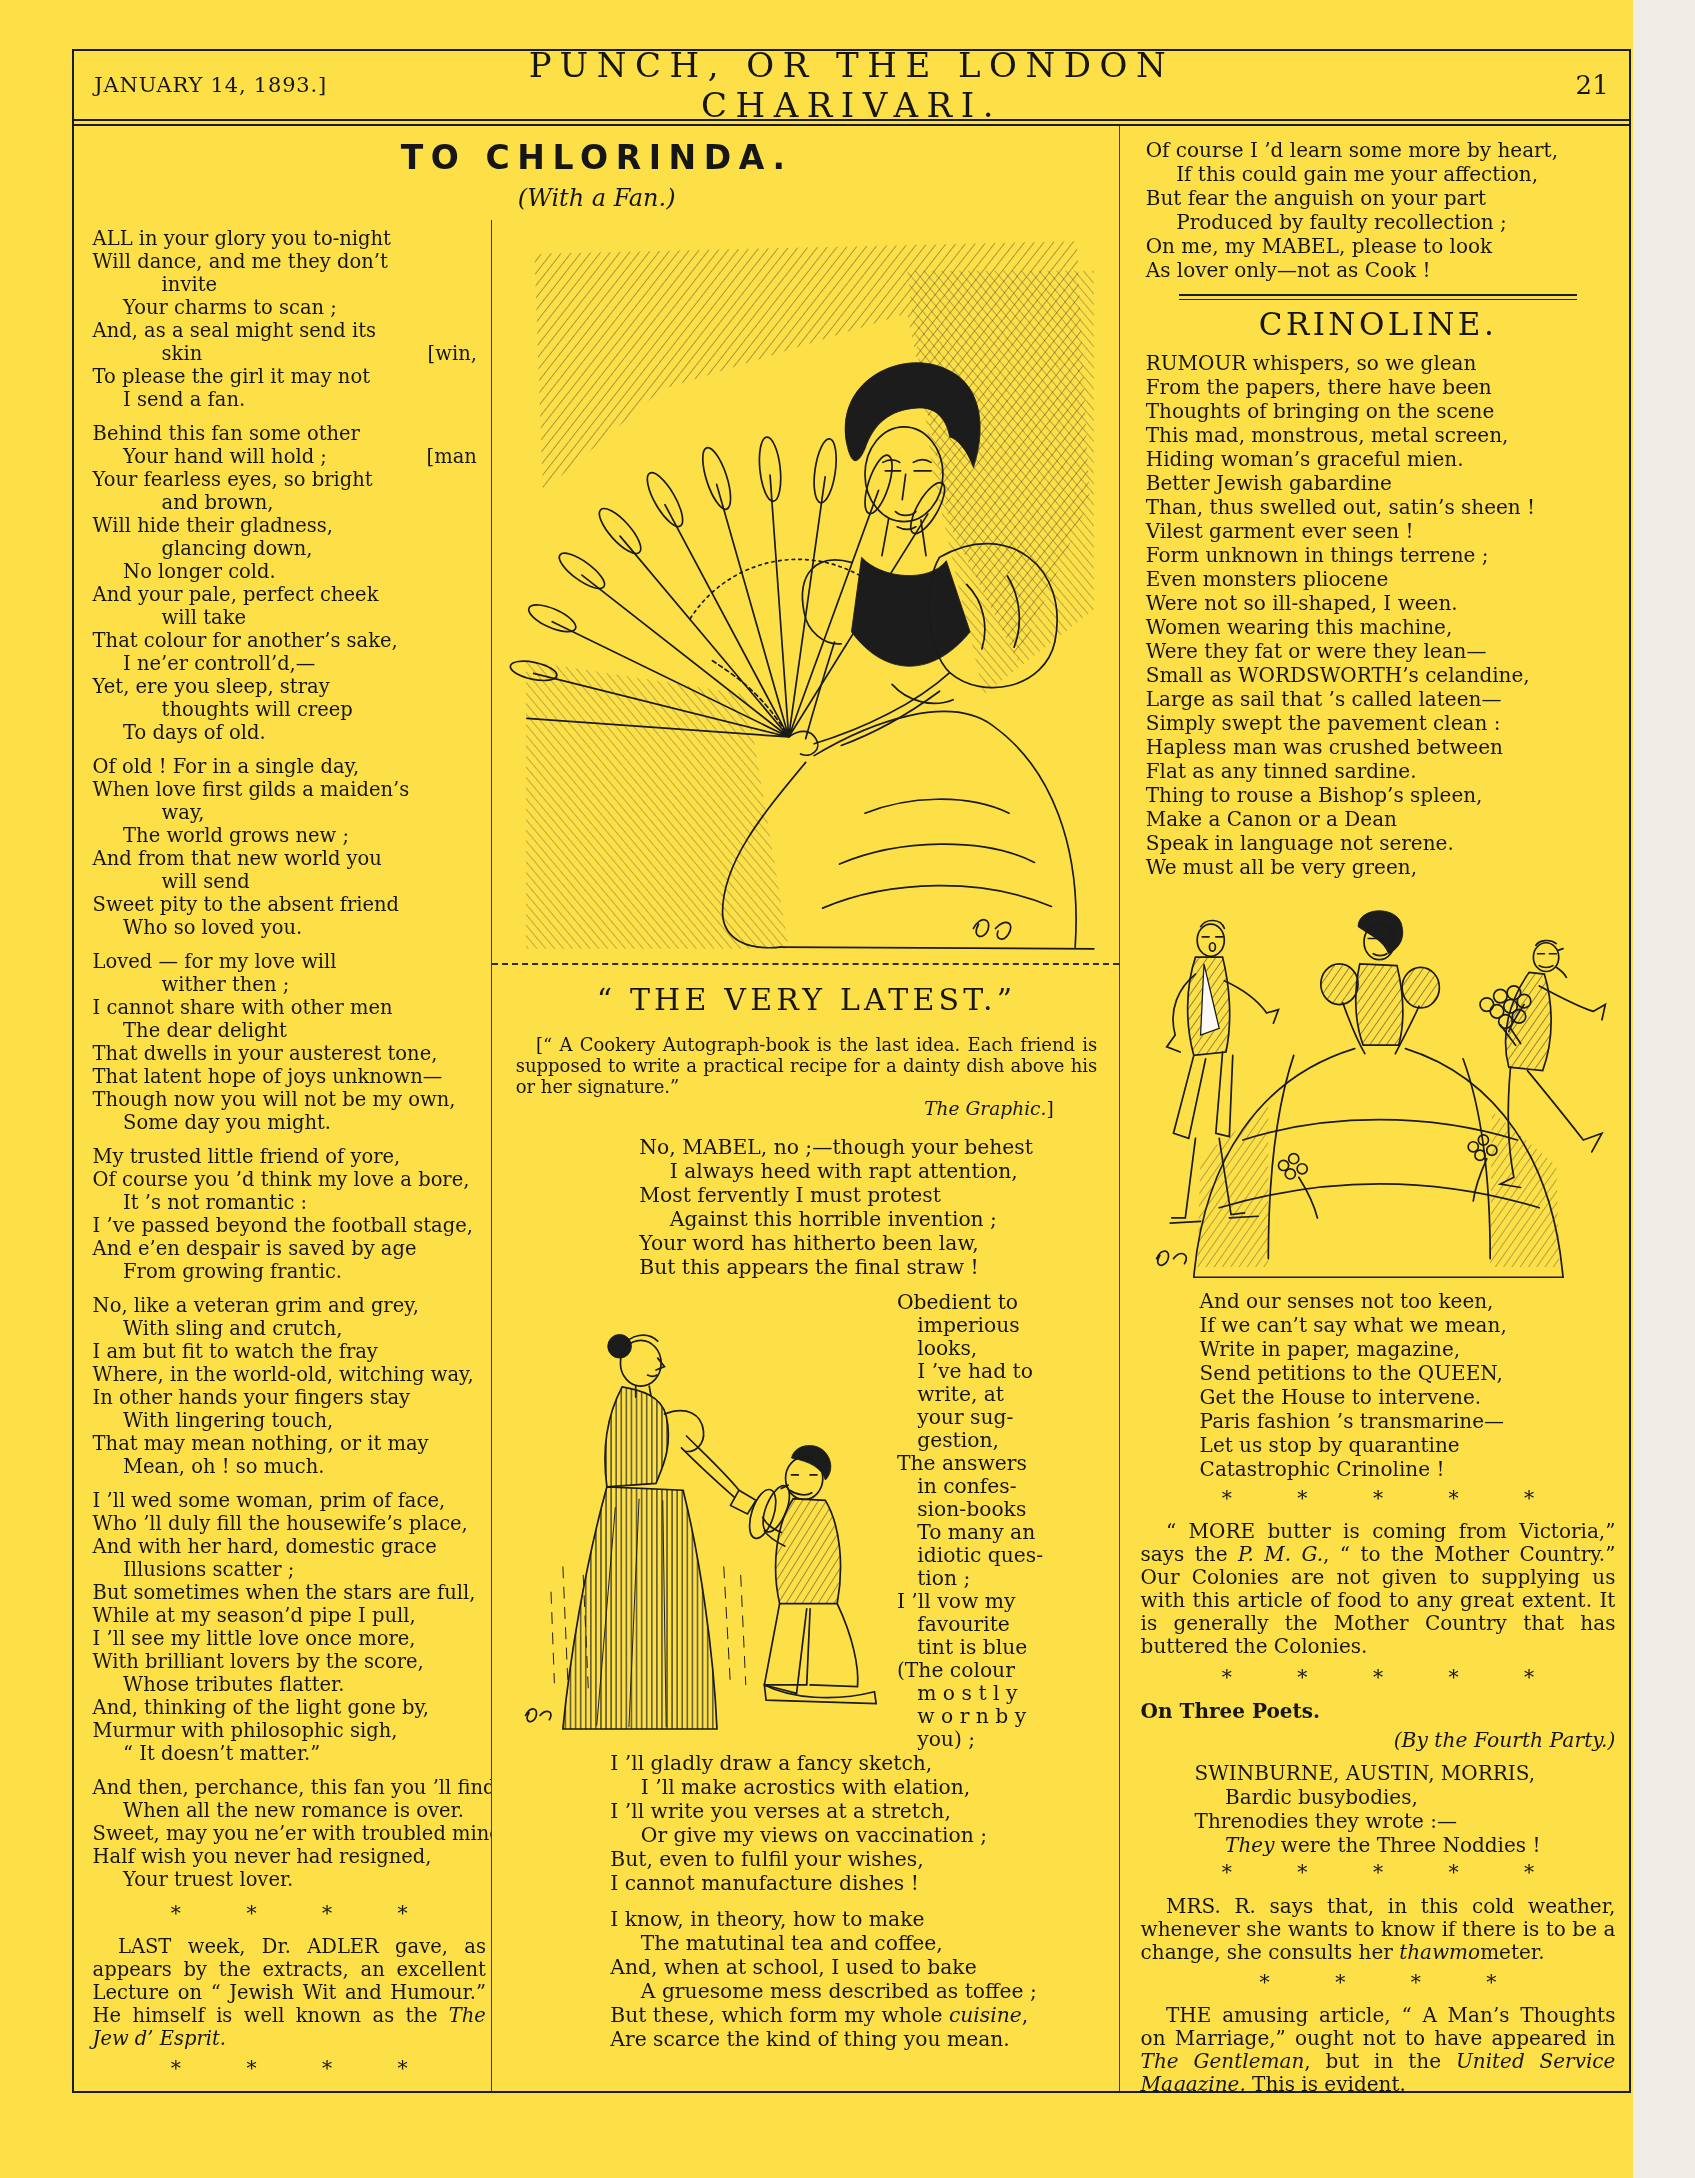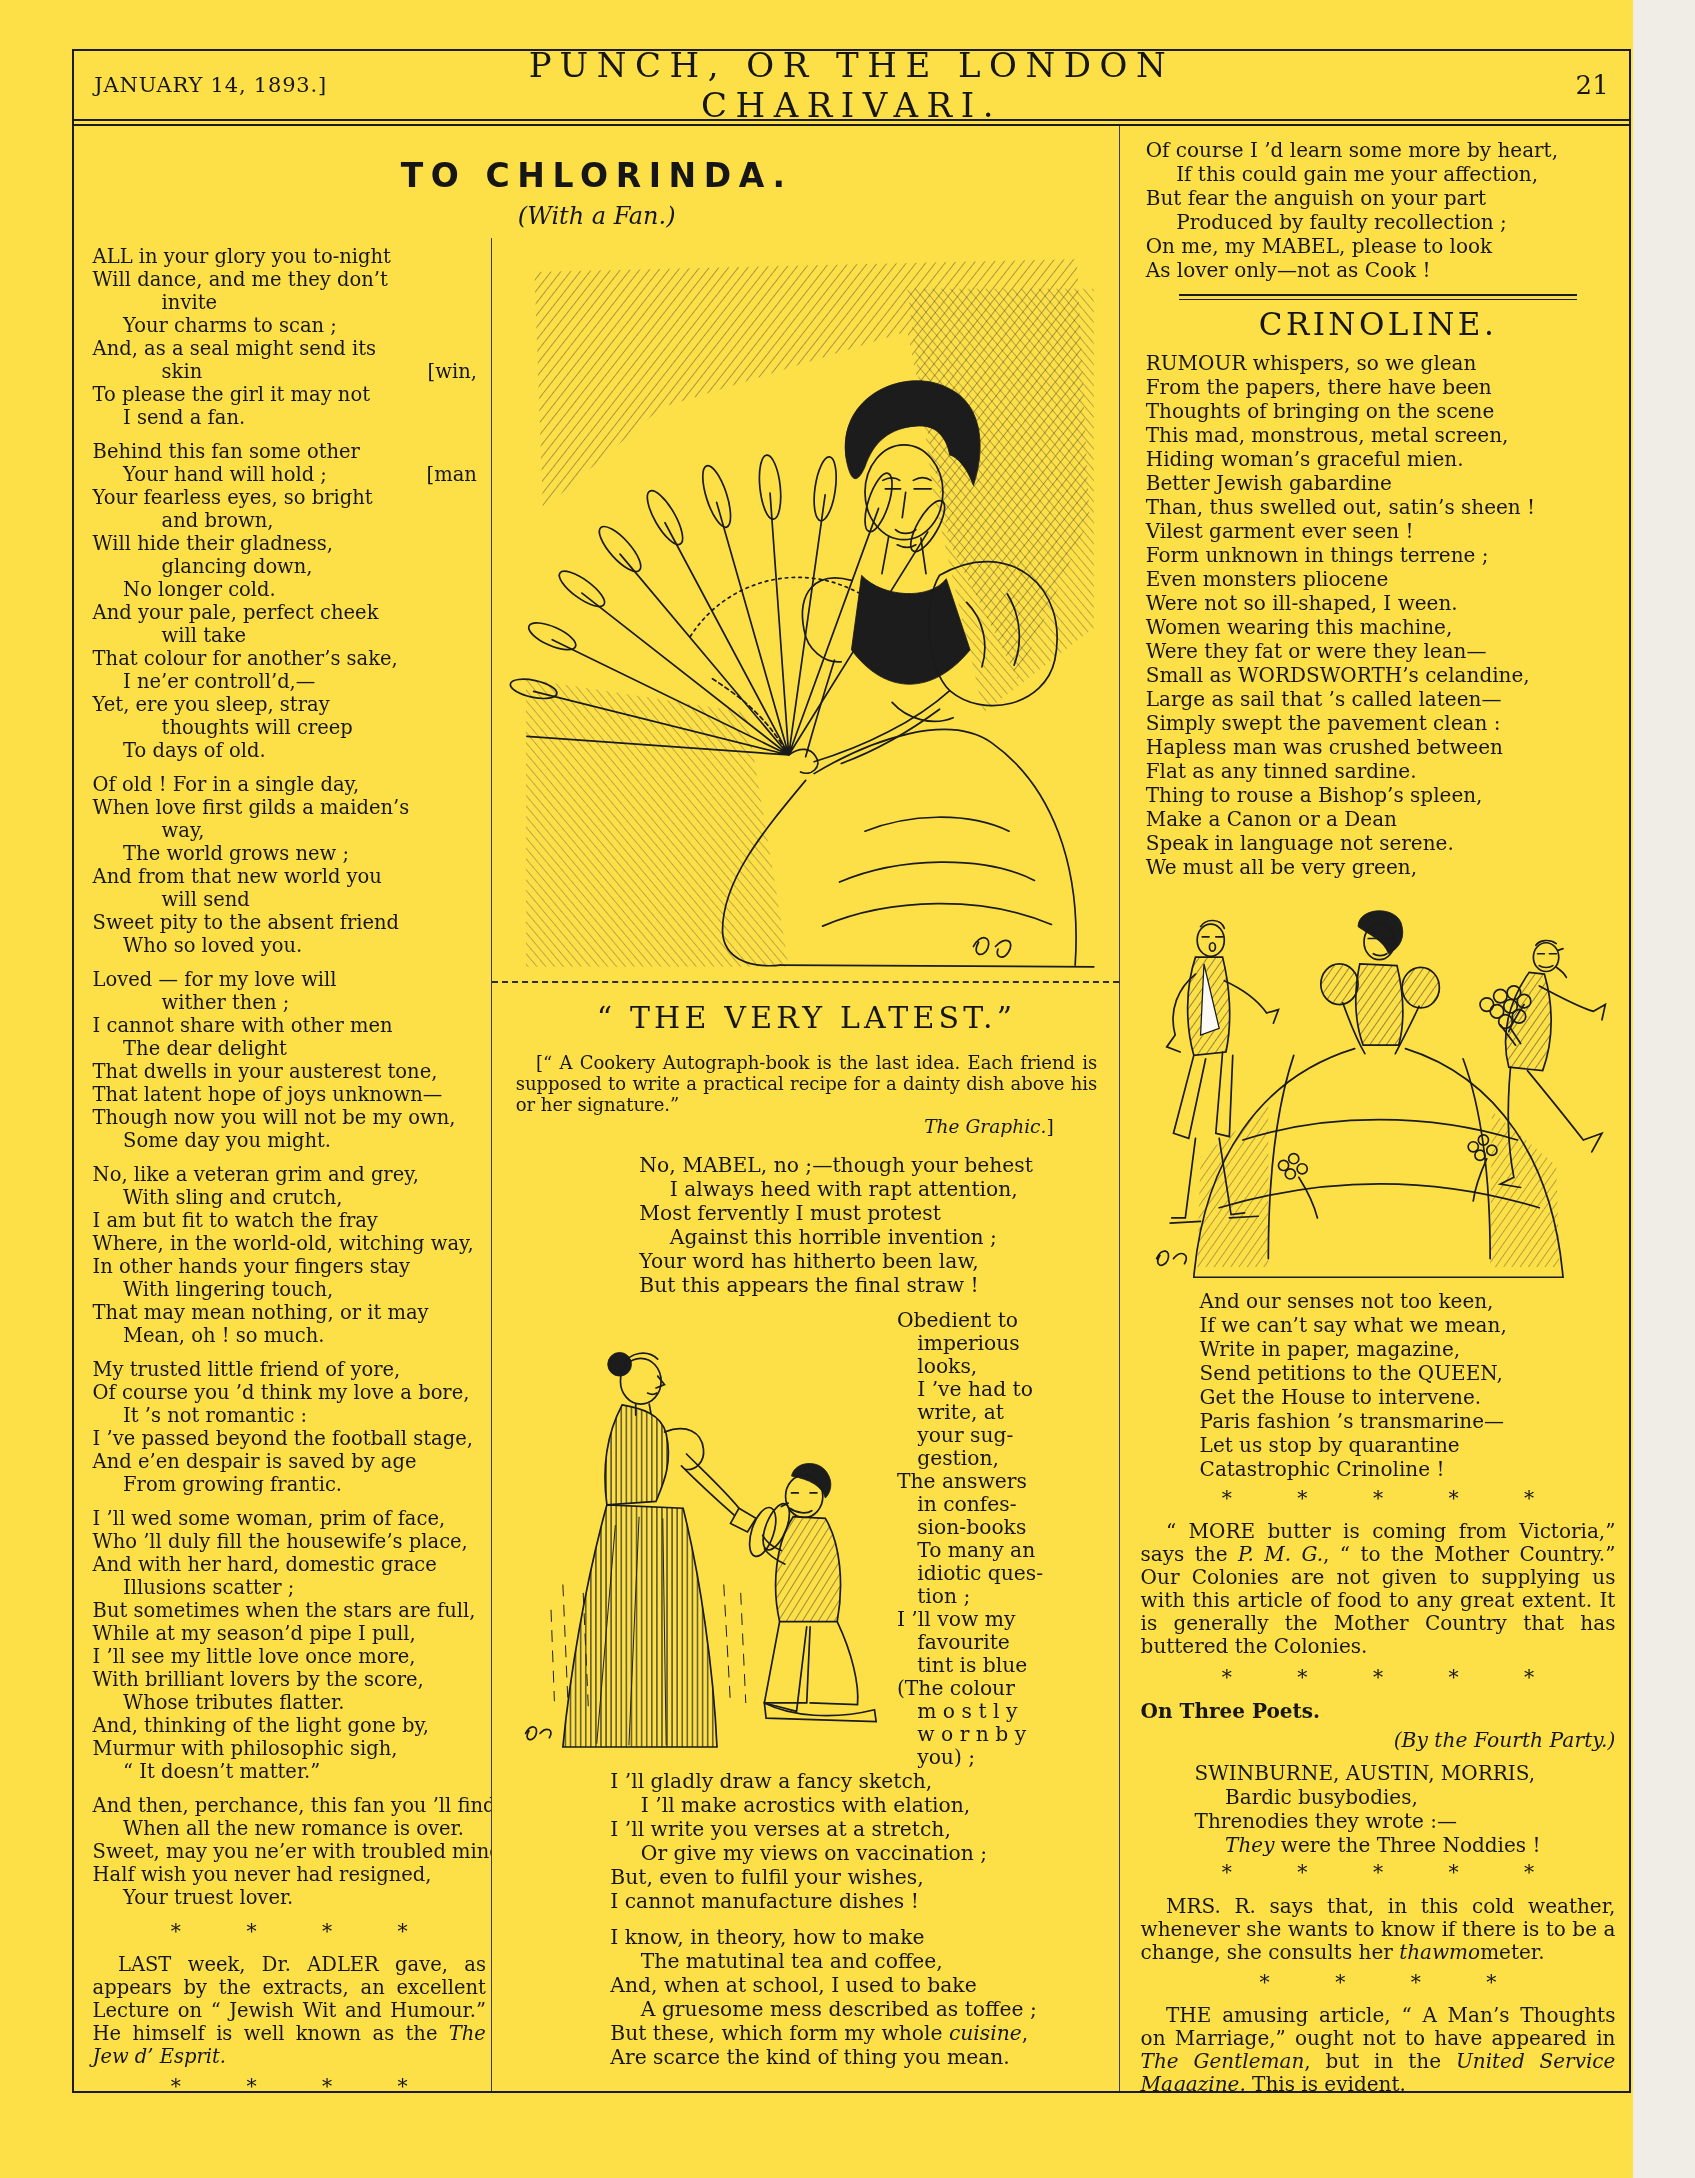--- a/index.html
+++ b/index.html
@@ -9,21 +9,21 @@
          border:2.5px solid #1c1c1c;display:flex;flex-direction:column;}
   
   .masthead{height:75px;display:flex;align-items:center;padding:0 20.3px;box-sizing:border-box;
             border-bottom:7.6px double #1c1c1c;flex:0 0 auto;}
   .issue-date{width:288px;font-size:21px;letter-spacing:0.8px;}
   .masthead-title{flex:1;text-align:center;font-size:34px;font-weight:normal;letter-spacing:8.5px;margin:8px;}
   .page-number{width:288px;text-align:right;font-size:26px;}
   
   .cols{flex:1;display:flex;min-height:0;}
   .colgroup{width:1046px;display:flex;flex-direction:column;box-sizing:border-box;}
-  .art-head{text-align:center;padding-top:30px;flex:0 0 auto;}
+  .art-head{text-align:center;padding-top:12px;flex:0 0 auto;}
   .art-head h2{font-family:"DejaVu Sans","Liberation Sans",sans-serif;font-size:33px;font-weight:bold;
                letter-spacing:7.6px;margin:0;}
   .art-head .sub{font-style:italic;font-size:24px;margin-top:6.8px;}
   .two-col{flex:1;display:flex;min-height:0;margin-top:8.5px;}
   .col1{width:417px;box-sizing:border-box;padding:6.8px 5.1px 0 18.6px;font-size:19.5px;line-height:23px;overflow:hidden;}
   .col2{flex:1;border-left:1.7px solid #3a3a3a;display:flex;flex-direction:column;overflow:hidden;}
   .col3{width:510px;border-left:1.7px solid #3a3a3a;box-sizing:border-box;
         padding:10.2px 13.6px 0 20.3px;font-size:20px;line-height:24px;overflow:hidden;}
   
   .line{position:relative;white-space:nowrap;}
@@ -125,36 +125,36 @@
                   <div class="line ind0"><span>Loved — for my love will</span></div>
                   <div class="line ind2"><span>wither then ;</span></div>
                   <div class="line ind0"><span>I cannot share with other men</span></div>
                   <div class="line ind1"><span>The dear delight</span></div>
                   <div class="line ind0"><span>That dwells in your austerest tone,</span></div>
                   <div class="line ind0"><span>That latent hope of joys unknown—</span></div>
                   <div class="line ind0"><span>Though now you will not be my own,</span></div>
                   <div class="line ind1"><span>Some day you might.</span></div>
                 </div>
                 <div class="stanza">
+                  <div class="line ind0"><span>My trusted little friend of yore,</span></div>
+                  <div class="line ind0"><span>Of course you ’d think my love a bore,</span></div>
+                  <div class="line ind1"><span>It ’s not romantic :</span></div>
+                  <div class="line ind0"><span>I ’ve passed beyond the football stage,</span></div>
+                  <div class="line ind0"><span>And e’en despair is saved by age</span></div>
+                  <div class="line ind1"><span>From growing frantic.</span></div>
+                </div>
+                <div class="stanza">
                   <div class="line ind0"><span>No, like a veteran grim and grey,</span></div>
                   <div class="line ind1"><span>With sling and crutch,</span></div>
                   <div class="line ind0"><span>I am but fit to watch the fray</span></div>
                   <div class="line ind0"><span>Where, in the world-old, witching way,</span></div>
                   <div class="line ind0"><span>In other hands your fingers stay</span></div>
                   <div class="line ind1"><span>With lingering touch,</span></div>
                   <div class="line ind0"><span>That may mean nothing, or it may</span></div>
                   <div class="line ind1"><span>Mean, oh !  so much.</span></div>
-                </div>
-                <div class="stanza">
-                  <div class="line ind0"><span>My trusted little friend of yore,</span></div>
-                  <div class="line ind0"><span>Of course you ’d think my love a bore,</span></div>
-                  <div class="line ind1"><span>It ’s not romantic :</span></div>
-                  <div class="line ind0"><span>I ’ve passed beyond the football stage,</span></div>
-                  <div class="line ind0"><span>And e’en despair is saved by age</span></div>
-                  <div class="line ind1"><span>From growing frantic.</span></div>
                 </div>
                 <div class="stanza">
                   <div class="line ind0"><span>I ’ll wed some woman, prim of face,</span></div>
                   <div class="line ind0"><span>Who ’ll duly fill the housewife’s place,</span></div>
                   <div class="line ind0"><span>And with her hard, domestic grace</span></div>
                   <div class="line ind1"><span>Illusions scatter ;</span></div>
                   <div class="line ind0"><span>But sometimes when the stars are full,</span></div>
                   <div class="line ind0"><span>While at my season’d pipe I pull,</span></div>
                   <div class="line ind0"><span>I ’ll see my little love once more,</span></div>
                   <div class="line ind0"><span>With brilliant lovers by the score,</span></div>

